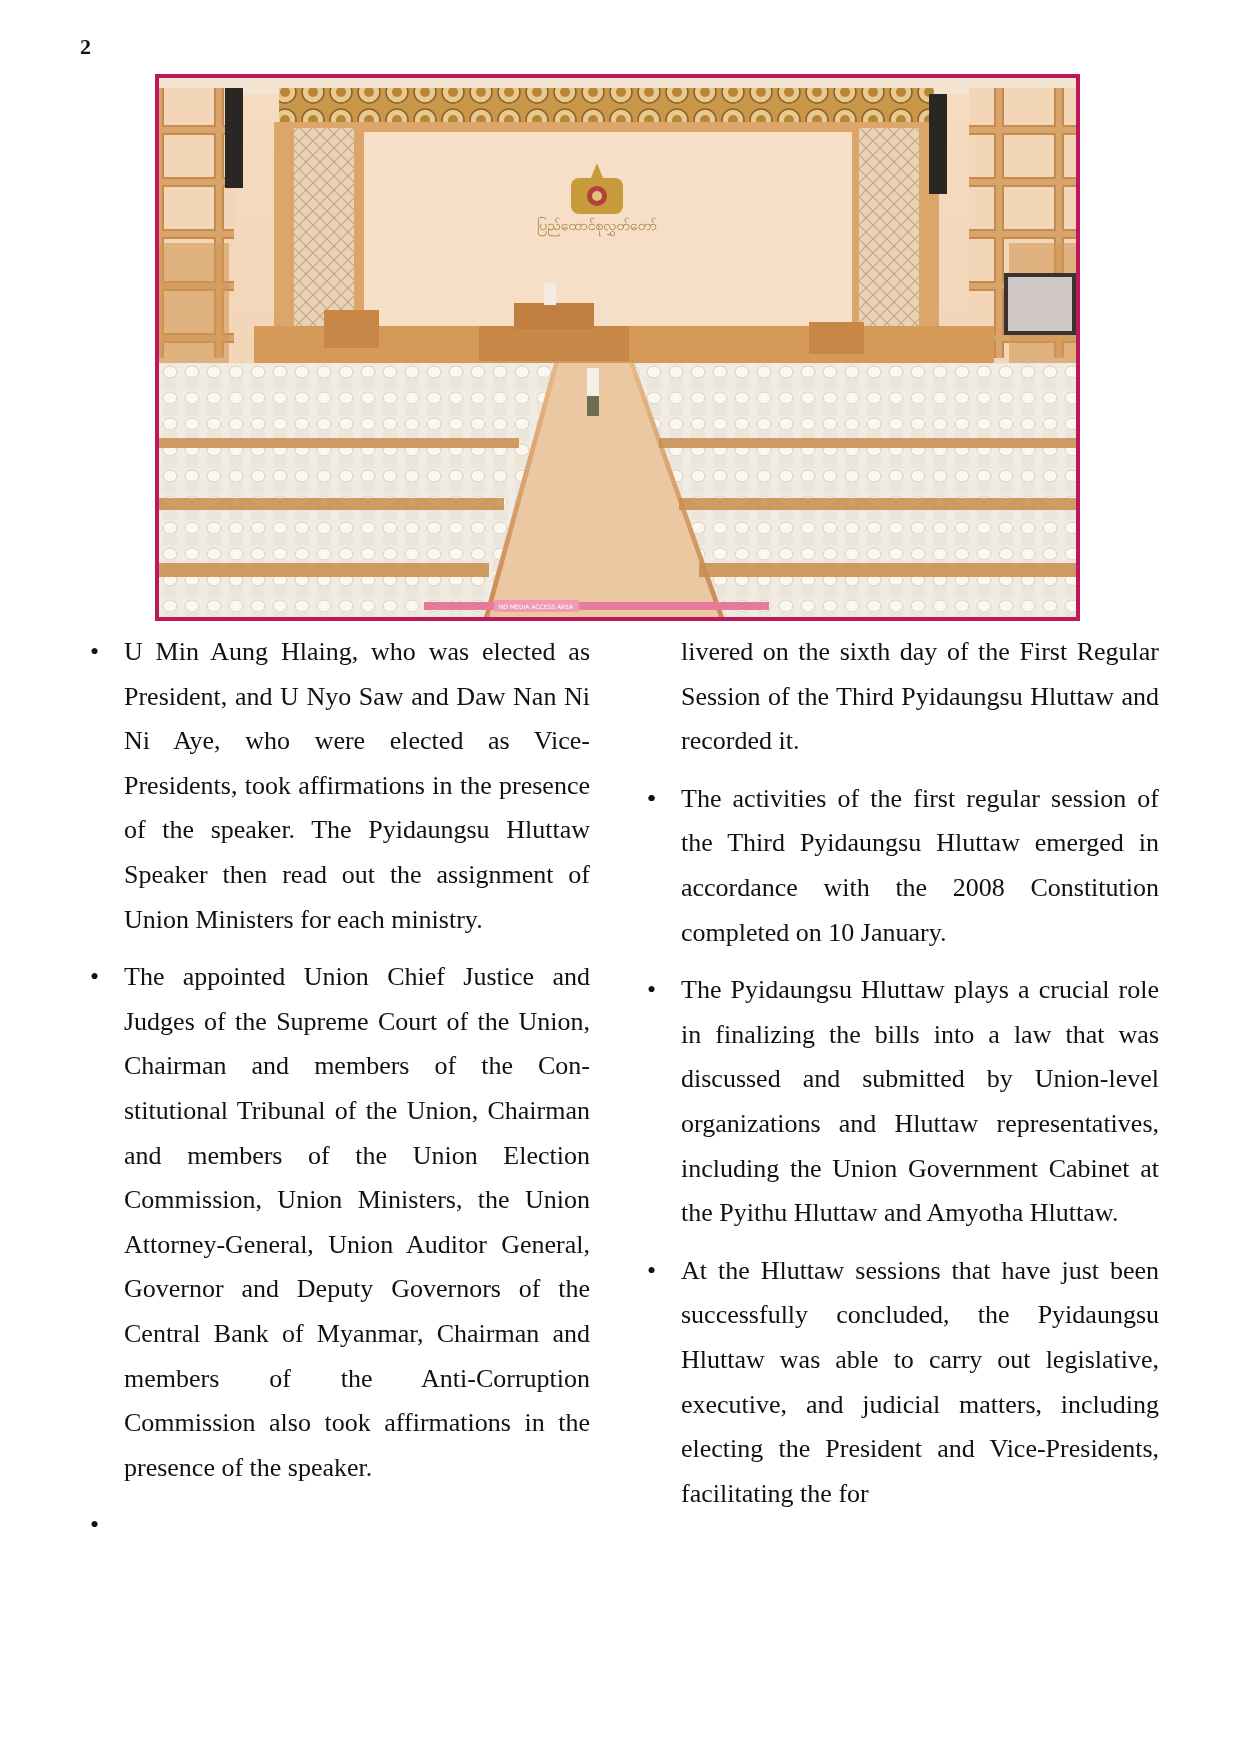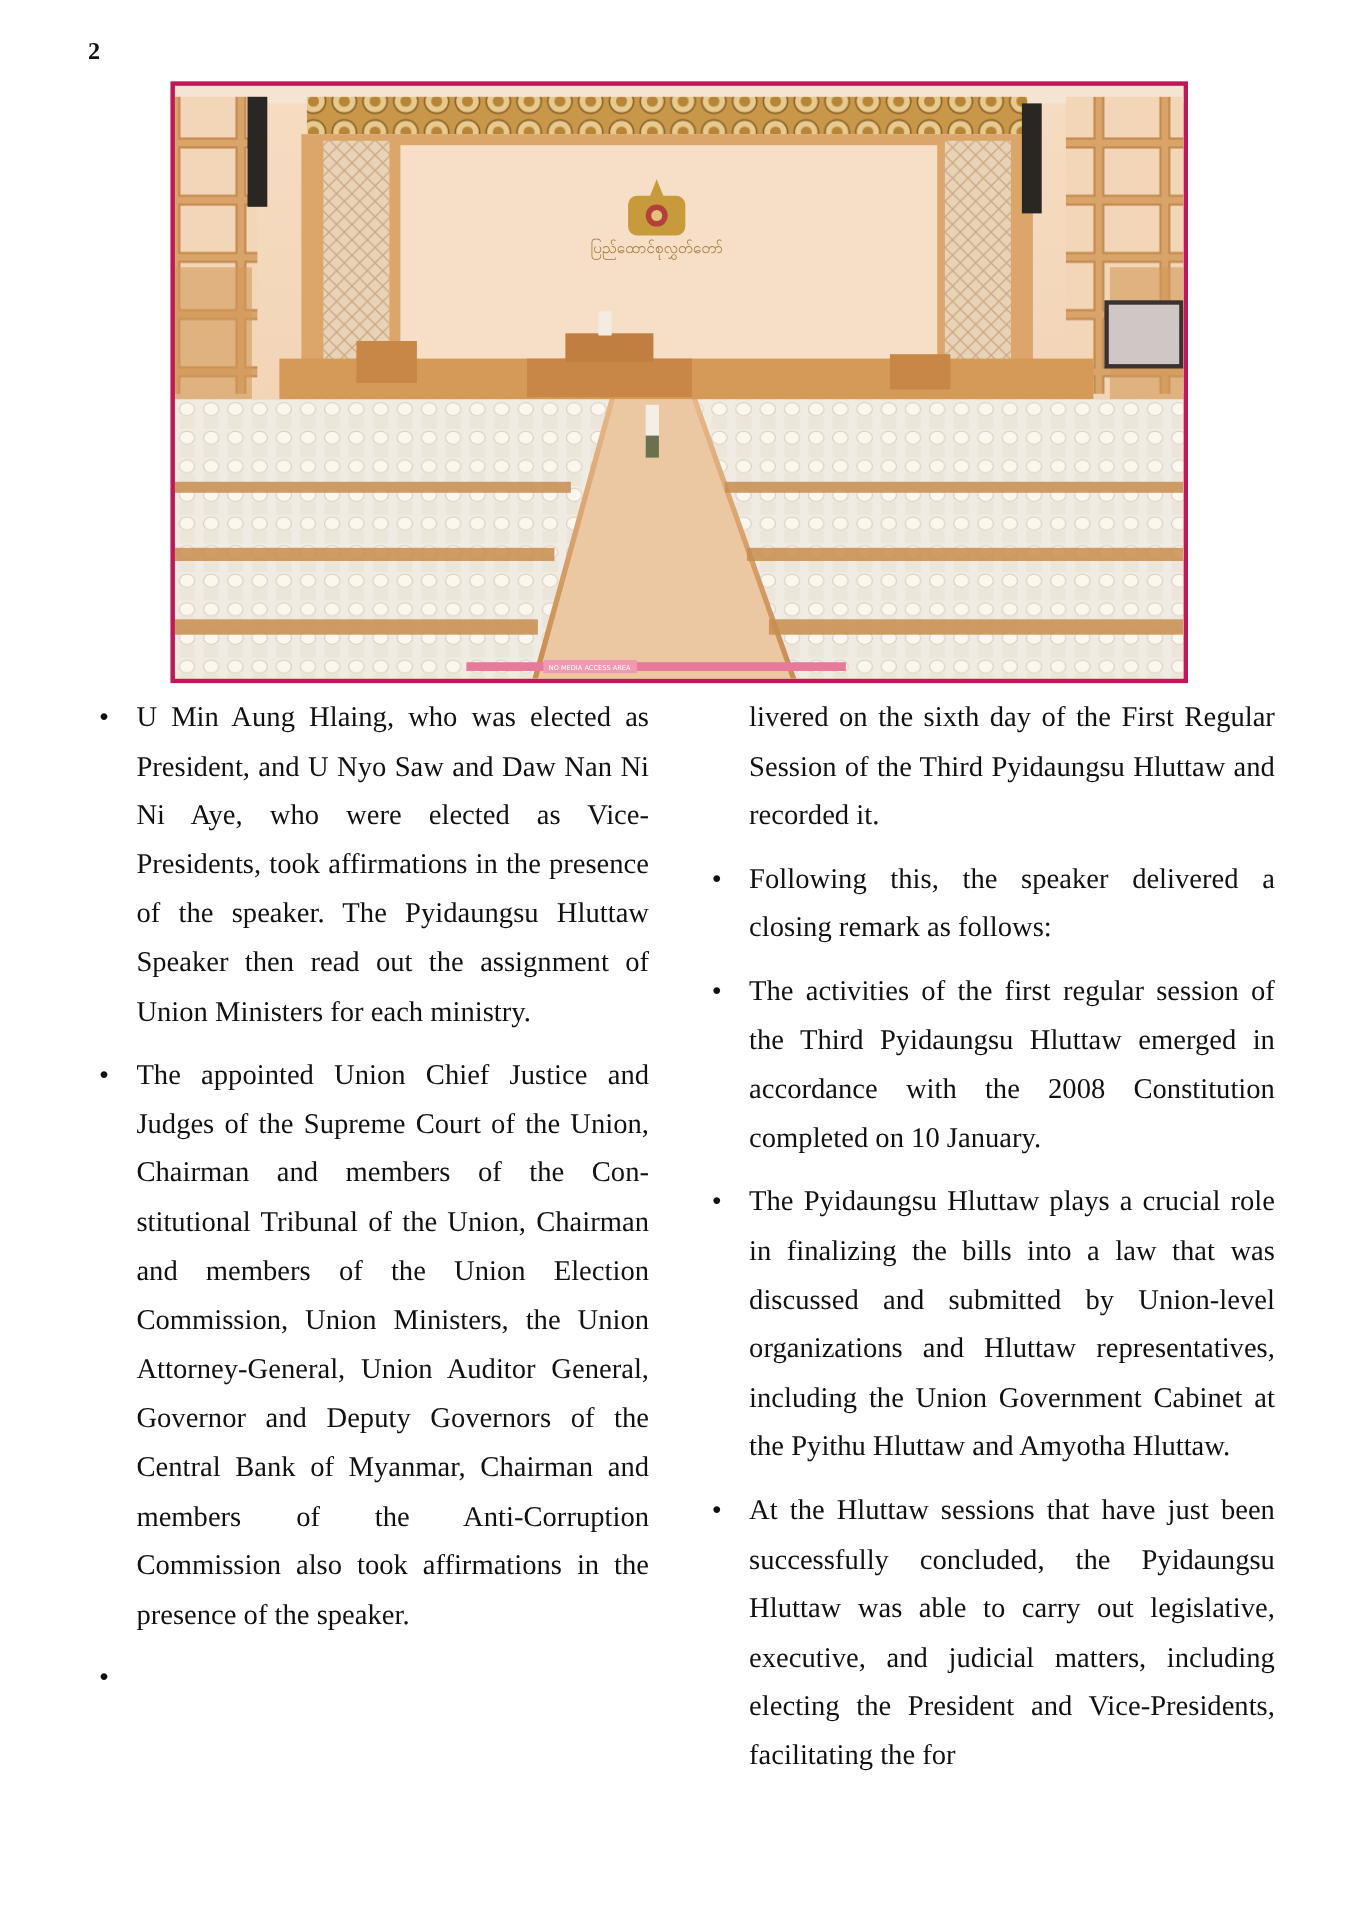--- a/index.html
+++ b/index.html
@@ -128,21 +128,20 @@
     <span class="bullet-dot">•</span>
   </div>
 </div>
 
 <div class="col col-right">
   <div class="continuation">
     <span class="text">livered on the sixth day of the First Regular Session of the Third Pyidaungsu Hluttaw and recorded it.</span>
   </div>
   <div class="bullet-item">
     <span class="bullet-dot">•</span>
-    <span class="text">Following this, the speaker delivered a closing remark as follows:</span>
   </div>
   <div class="bullet-item">
     <span class="bullet-dot">•</span>
     <span class="text">The activities of the first regular session of the Third Pyidaungsu Hluttaw emerged in accordance with the 2008 Constitution completed on 10 January.</span>
   </div>
   <div class="bullet-item">
     <span class="bullet-dot">•</span>
     <span class="text">The Pyidaungsu Hluttaw plays a crucial role in finalizing the bills into a law that was discussed and submitted by Union-level organizations and Hluttaw repre­sentatives, including the Union Govern­ment Cabinet at the Pyithu Hluttaw and Amyotha Hluttaw.</span>
   </div>
   <div class="bullet-item">

